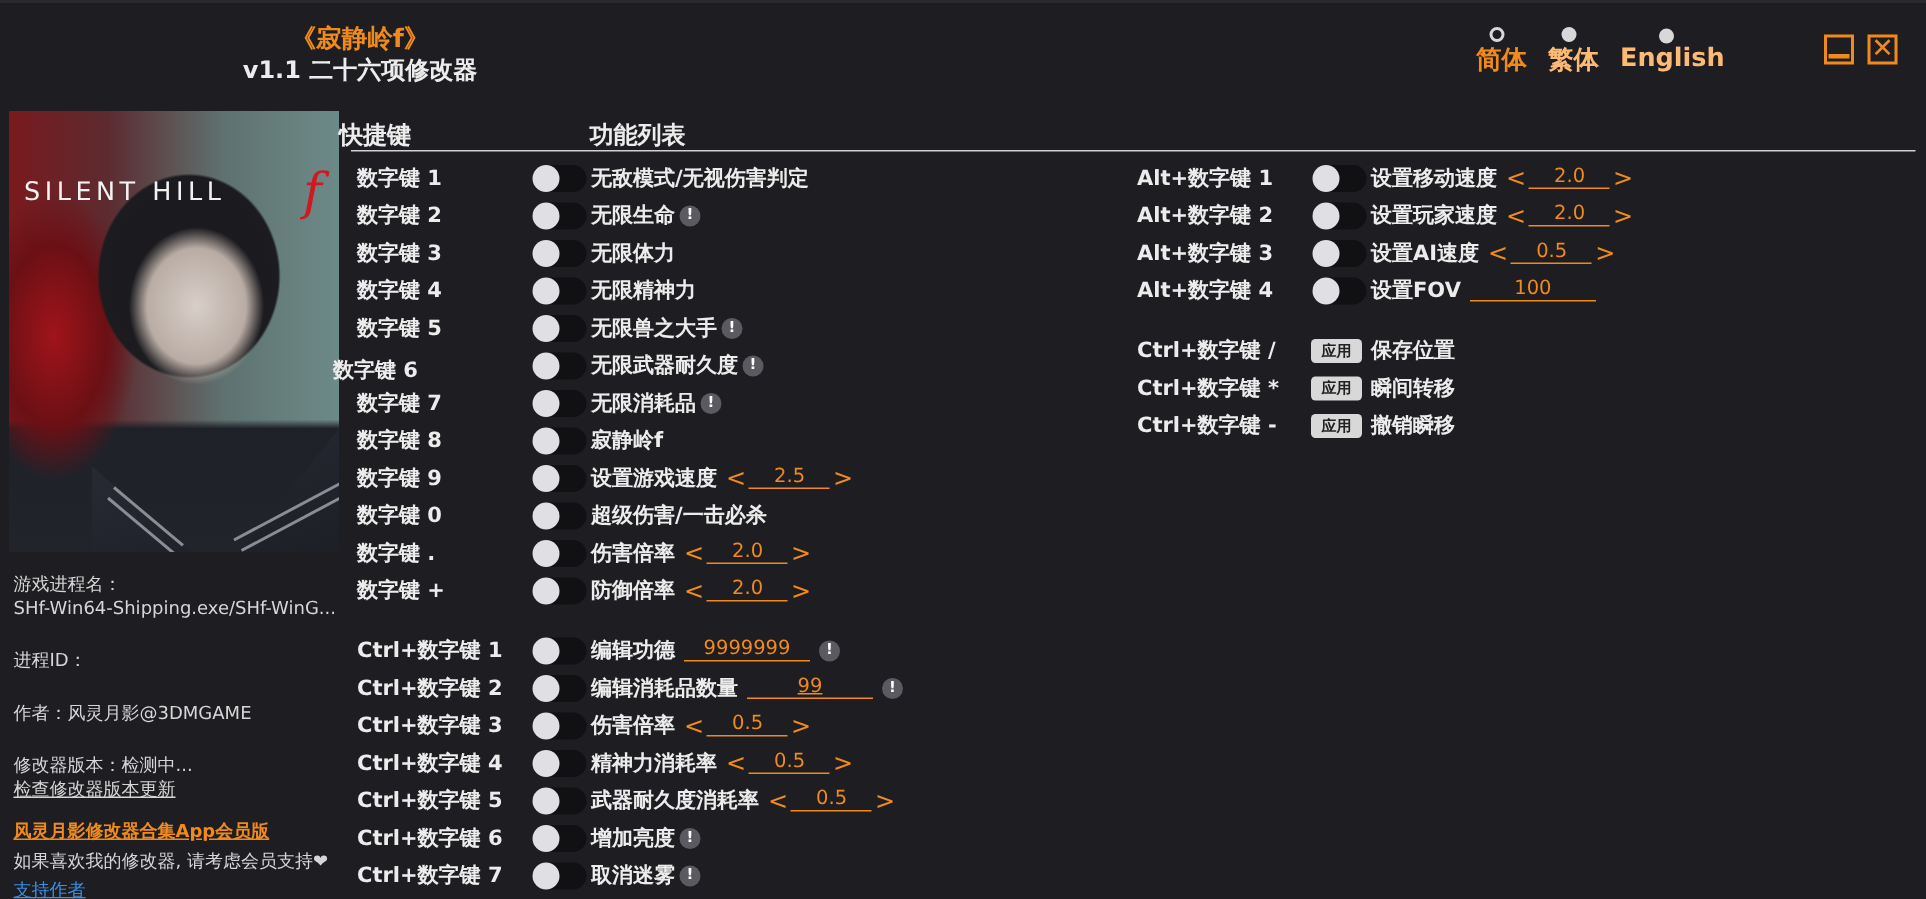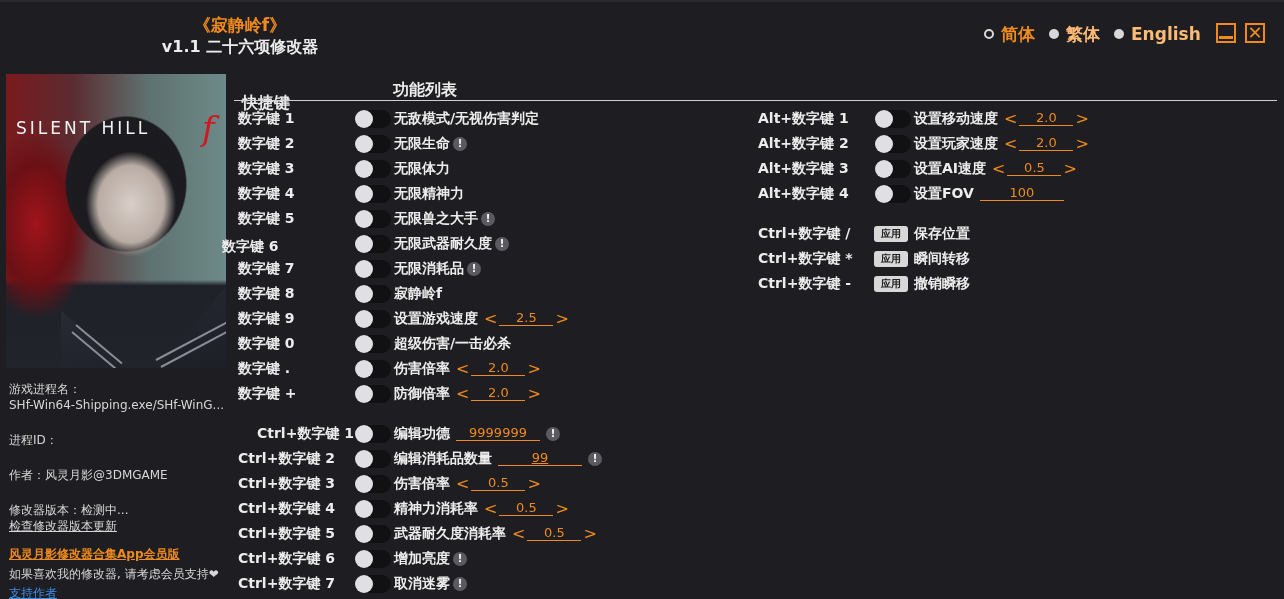--- a/index.html
+++ b/index.html
@@ -15,21 +15,21 @@
   
   .app-title {
     position:absolute; left:160px; top:14px; width:160px; text-align:center;
     color:#f08a1c; font-weight:bold; font-size:17px; letter-spacing:0;
   }
   .app-subtitle {
     position:absolute; left:150px; top:37px; width:180px; text-align:center;
     color:#ececec; font-weight:bold; font-size:16px;
   }
   .lang-bar { position:absolute; top:22px; left:984px; display:flex; align-items:center; height:24px; }
-  .lang-opt { display:flex; align-items:center; margin-right:14px; cursor:pointer; }
+  .lang-opt { display:flex; align-items:center; margin-right:14px; cursor:pointer;flex-direction:column; }
   .lang-dot { width:10px; height:10px; border-radius:50%; background:#d8d8d8; margin-right:7px; }
   .lang-dot.selected { background:transparent; border:2px solid #d8d8d8; }
   .lang-label { font-size:17px; font-weight:bold; color:#fdba74; }
   .lang-label.active { color:#f08a1c; }
   .win-btn {
     position:absolute; top:23px; width:20px; height:20px; border:2px solid #f08a1c;
     display:flex; align-items:center; justify-content:center; cursor:pointer;
   }
   .win-btn.min { left:1216px; }
   .win-btn.min::after { content:""; position:absolute; left:1px; right:1px; bottom:2px; height:3px; background:#f08a1c; }
@@ -134,21 +134,21 @@
 <div class="info" style="top:381px;">游戏进程名：</div>
 <div class="info" style="top:398px;">SHf-Win64-Shipping.exe/SHf-WinG...</div>
 <div class="info" style="top:432px;">进程ID：</div>
 <div class="info" style="top:467px;">作者：风灵月影@3DMGAME</div>
 <div class="info" style="top:502px;">修改器版本：检测中...</div>
 <div class="info link-update" style="top:518px;">检查修改器版本更新</div>
 <div class="info link-app" style="top:546px;">风灵月影修改器合集App会员版</div>
 <div class="info" style="top:566px;">如果喜欢我的修改器, 请考虑会员支持❤</div>
 <div class="info link-support" style="top:585px;">支持作者</div>
 
-<div class="col-head" style="left:242px;margin-top:13px;">快捷键</div>
+<div class="col-head" style="left:226px;">快捷键</div>
 <div class="col-head" style="left:393px;">功能列表</div>
 <div class="divider"></div>
 
 <div>
 
   <div class="row" style="left:238px;top:106px;">
     <span class="hotkey">数字键 1</span>
   </div>
   <div class="toggle" style="left:355px;top:110px;"></div>
   <div class="feat" style="left:394px;top:106px;height:25px;">
@@ -252,21 +252,21 @@
   <div class="feat" style="left:394px;top:381px;height:25px;">
     <span class="feat-label">防御倍率</span>
     <span class="arrow" style="margin-left:4px;">&lt;</span>
     <span class="val" style="width:54px;">2.0</span>
     <span class="arrow">&gt;</span>
   </div>
 </div>
 
 <div>
 
-  <div class="row" style="left:238px;top:421px;margin-left:19px;">
+  <div class="row" style="left:238px;top:421px;">
     <span class="hotkey">Ctrl+数字键 1</span>
   </div>
   <div class="toggle" style="left:355px;top:425px;"></div>
   <div class="feat" style="left:394px;top:421px;height:25px;">
     <span class="feat-label">编辑功德</span>
     <span class="val" style="width:84px;margin-left:6px;">9999999</span>
     <span class="warn" style="margin-left:6px;">!</span>
   </div>
 
   <div class="row" style="left:238px;top:446px;">

